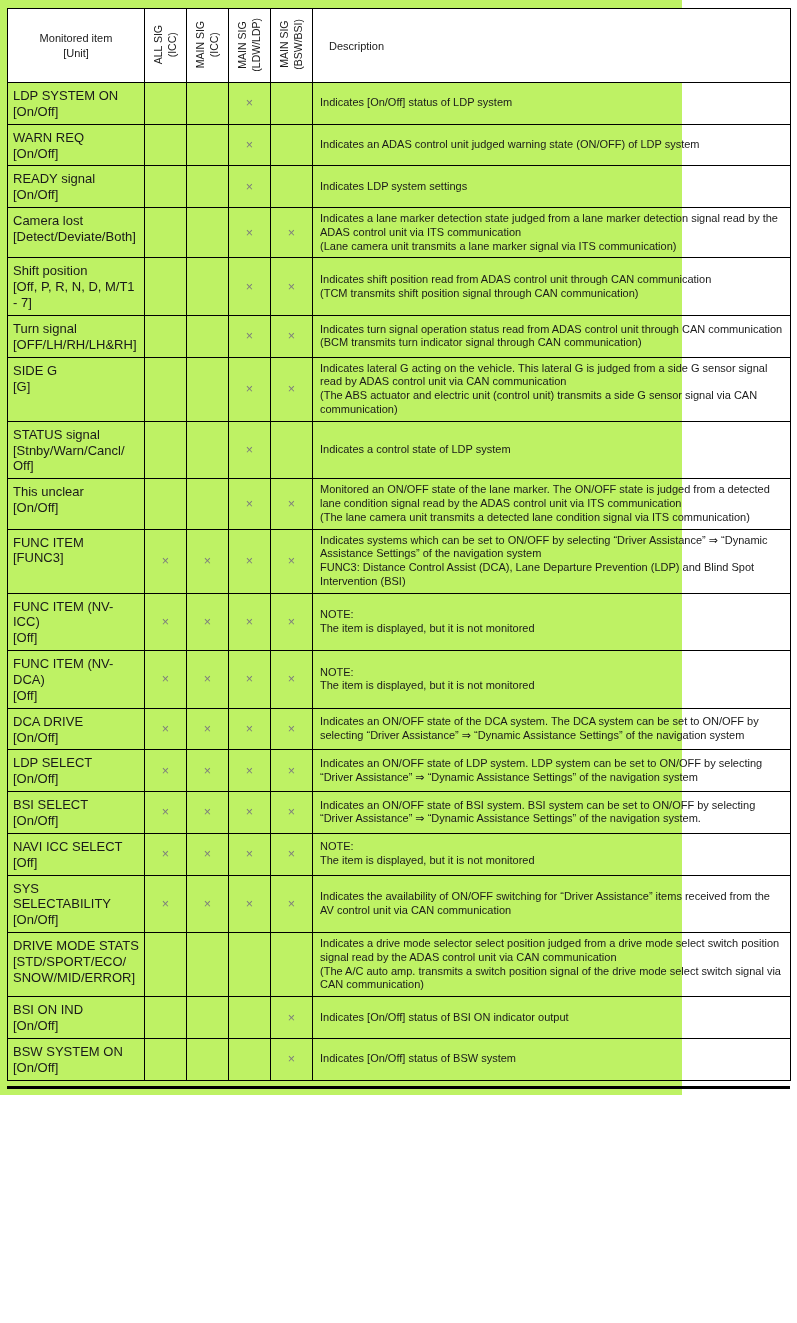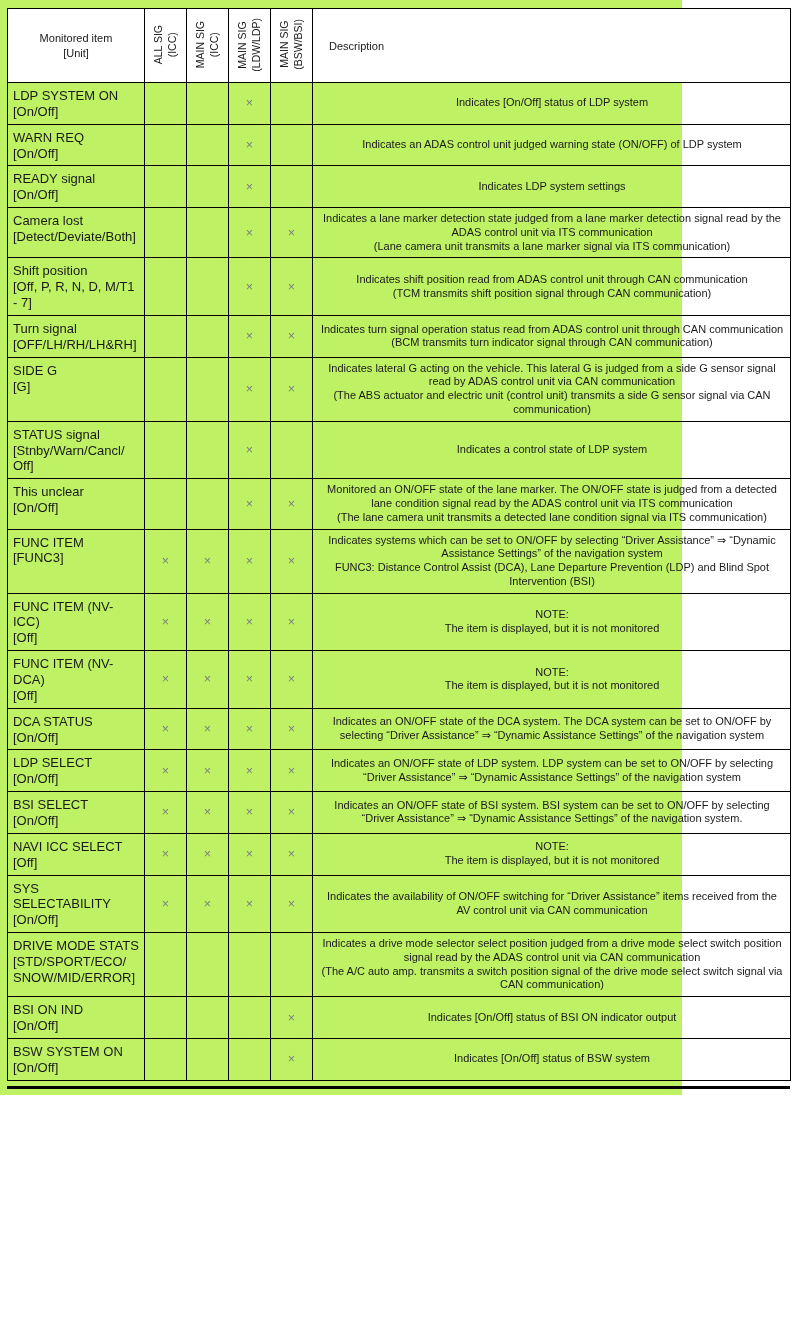--- a/index.html
+++ b/index.html
@@ -69,21 +69,20 @@
     vertical-align: middle;
     font-size: 12.5px;
     color: #7d7d7d;
     padding: 2px 0;
   }
   td.desc-cell {
     vertical-align: middle;
     font-size: 11px;
     line-height: 1.25;
     padding: 4px 6px 4px 7px;
-    text-align: center;
   }
   td.desc-cell div {
     margin: 0;
   }
   .bottom-rule {
     width: 783px;
     height: 3px;
     background: #000000;
     margin-top: 5px;
   }
@@ -259,21 +258,21 @@
           <td class="sig-cell">×</td>
           <td class="sig-cell">×</td>
           <td class="sig-cell">×</td>
           <td class="sig-cell">×</td>
           <td class="desc-cell">
             <div>NOTE:</div>
             <div>The item is displayed, but it is not monitored</div>
           </td>
         </tr>
         <tr>
-          <td class="item-cell">DCA STATUS
+          <td class="item-cell">DCA DRIVE
 [On/Off]</td>
           <td class="sig-cell">×</td>
           <td class="sig-cell">×</td>
           <td class="sig-cell">×</td>
           <td class="sig-cell">×</td>
           <td class="desc-cell">
             <div>Indicates an ON/OFF state of the DCA system. The DCA system can be set to ON/OFF by selecting “Driver Assistance” ⇒ “Dynamic Assistance Settings” of the navigation system</div>
           </td>
         </tr>
         <tr>

